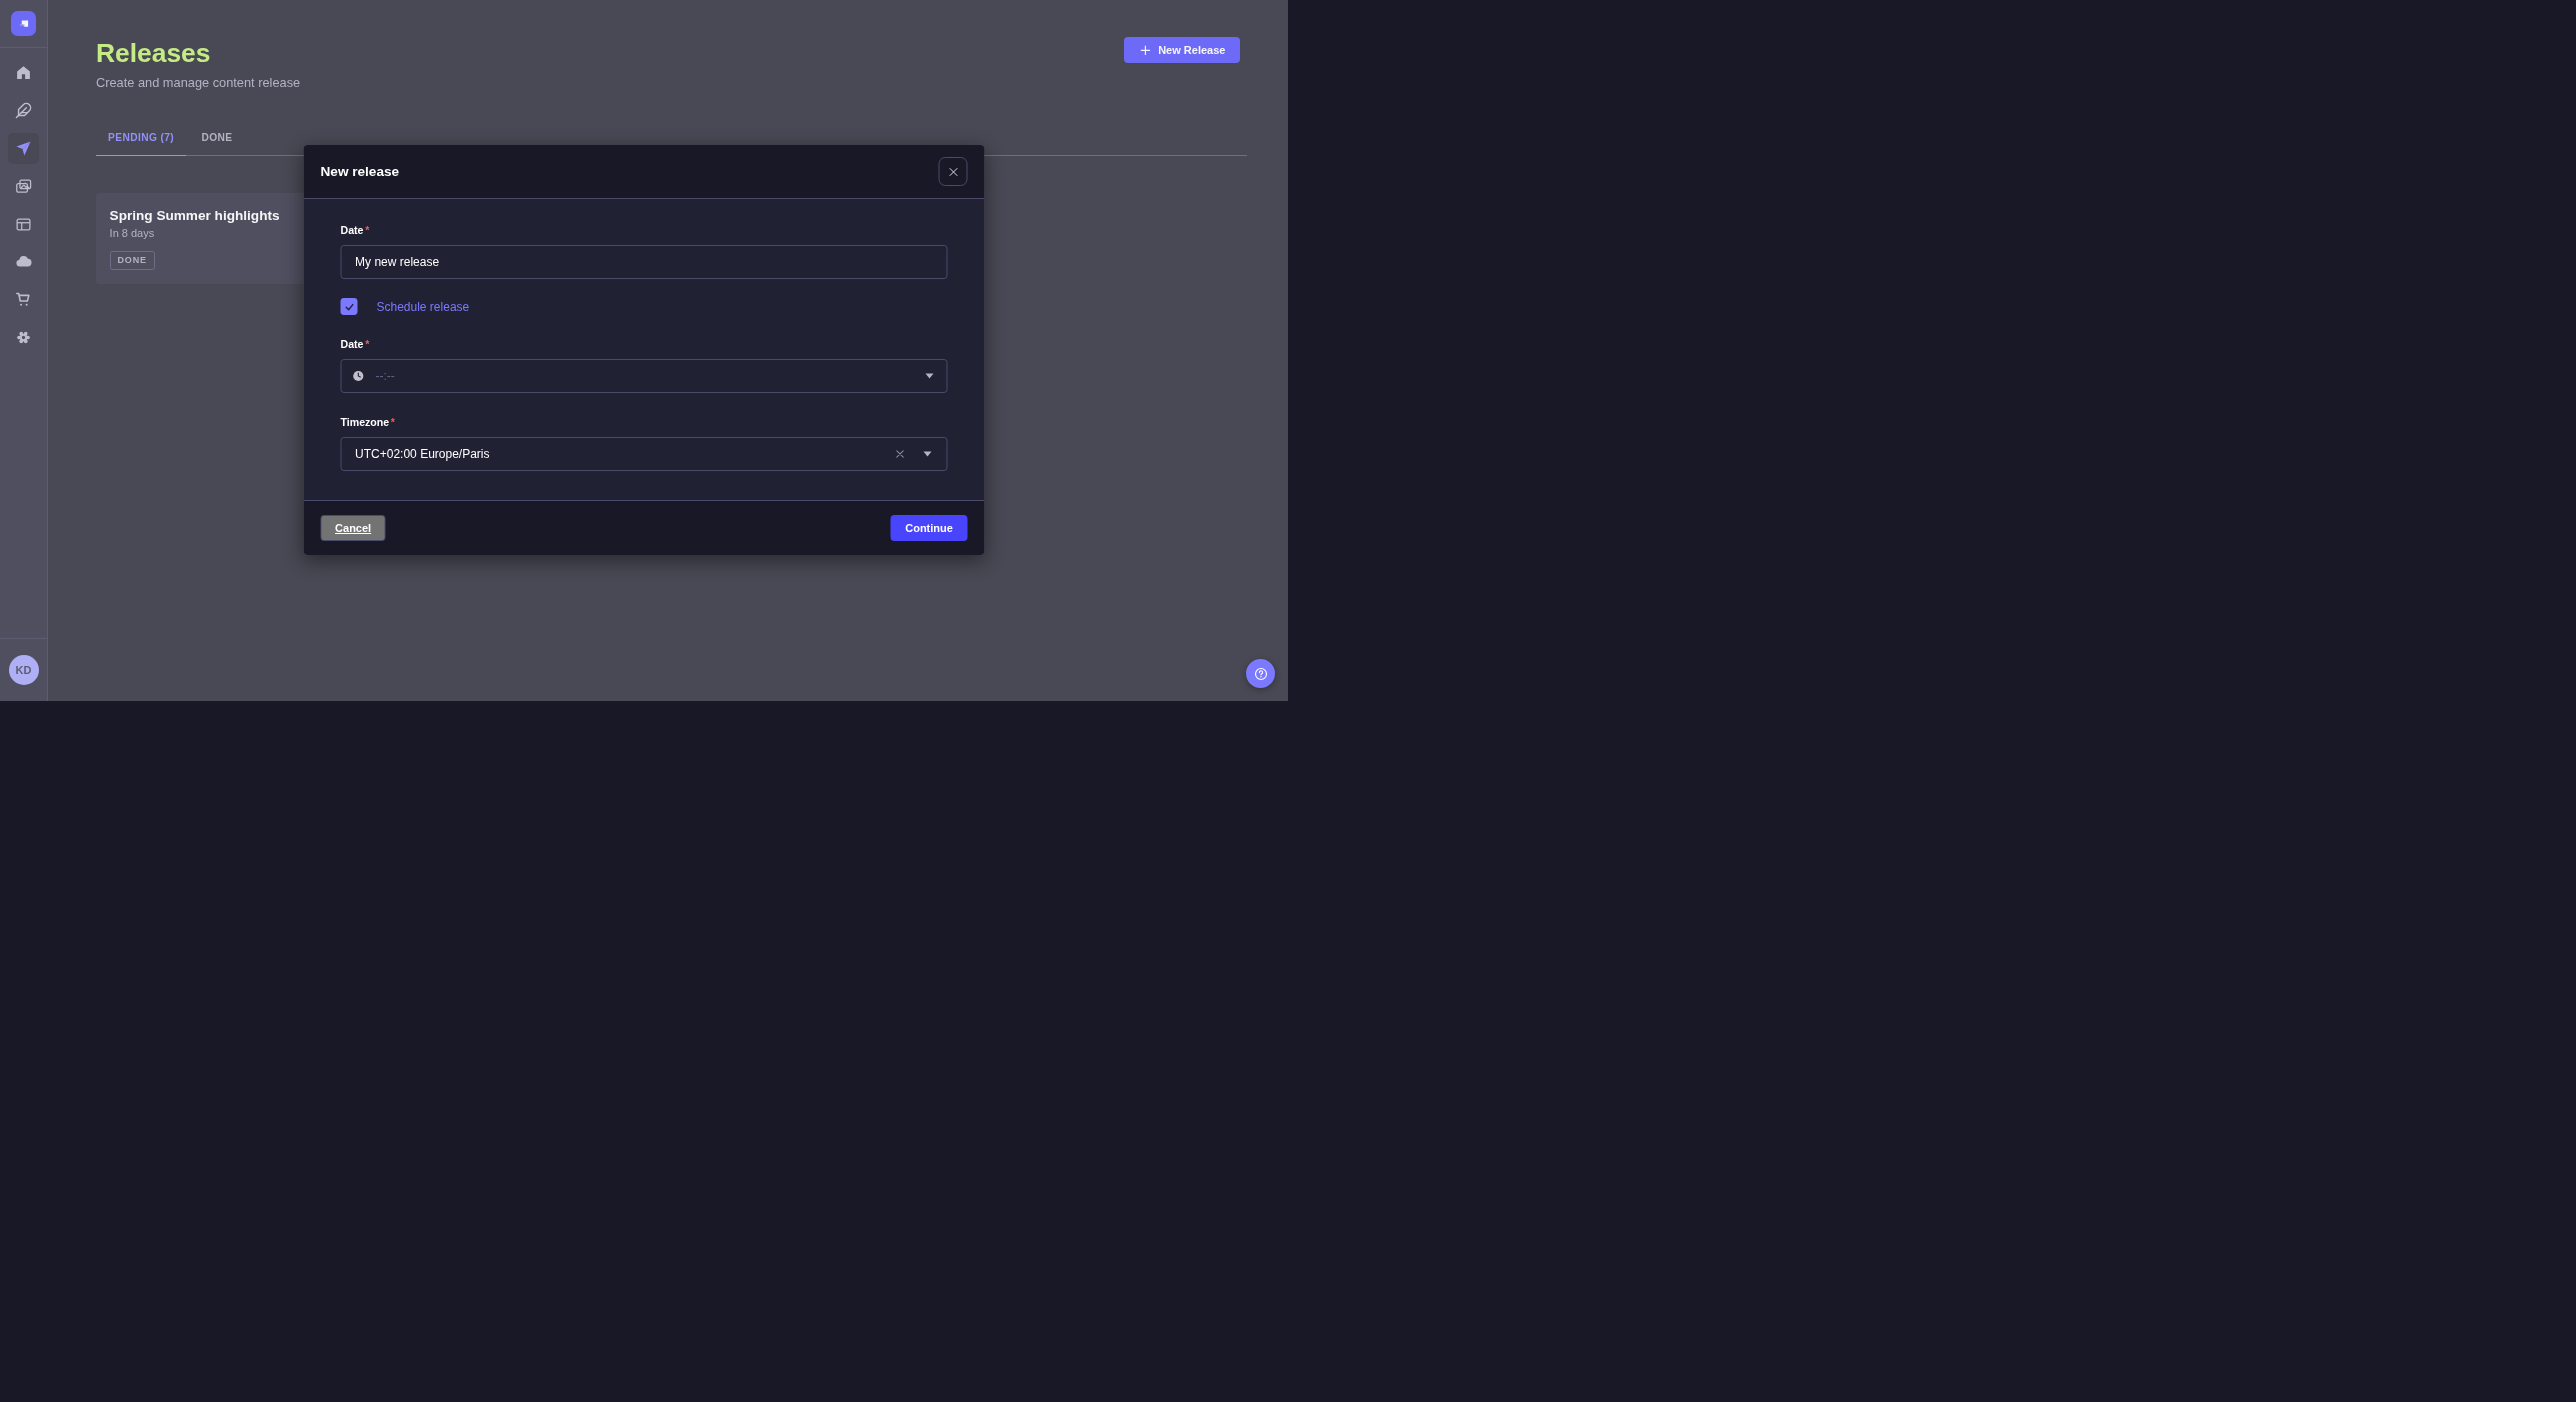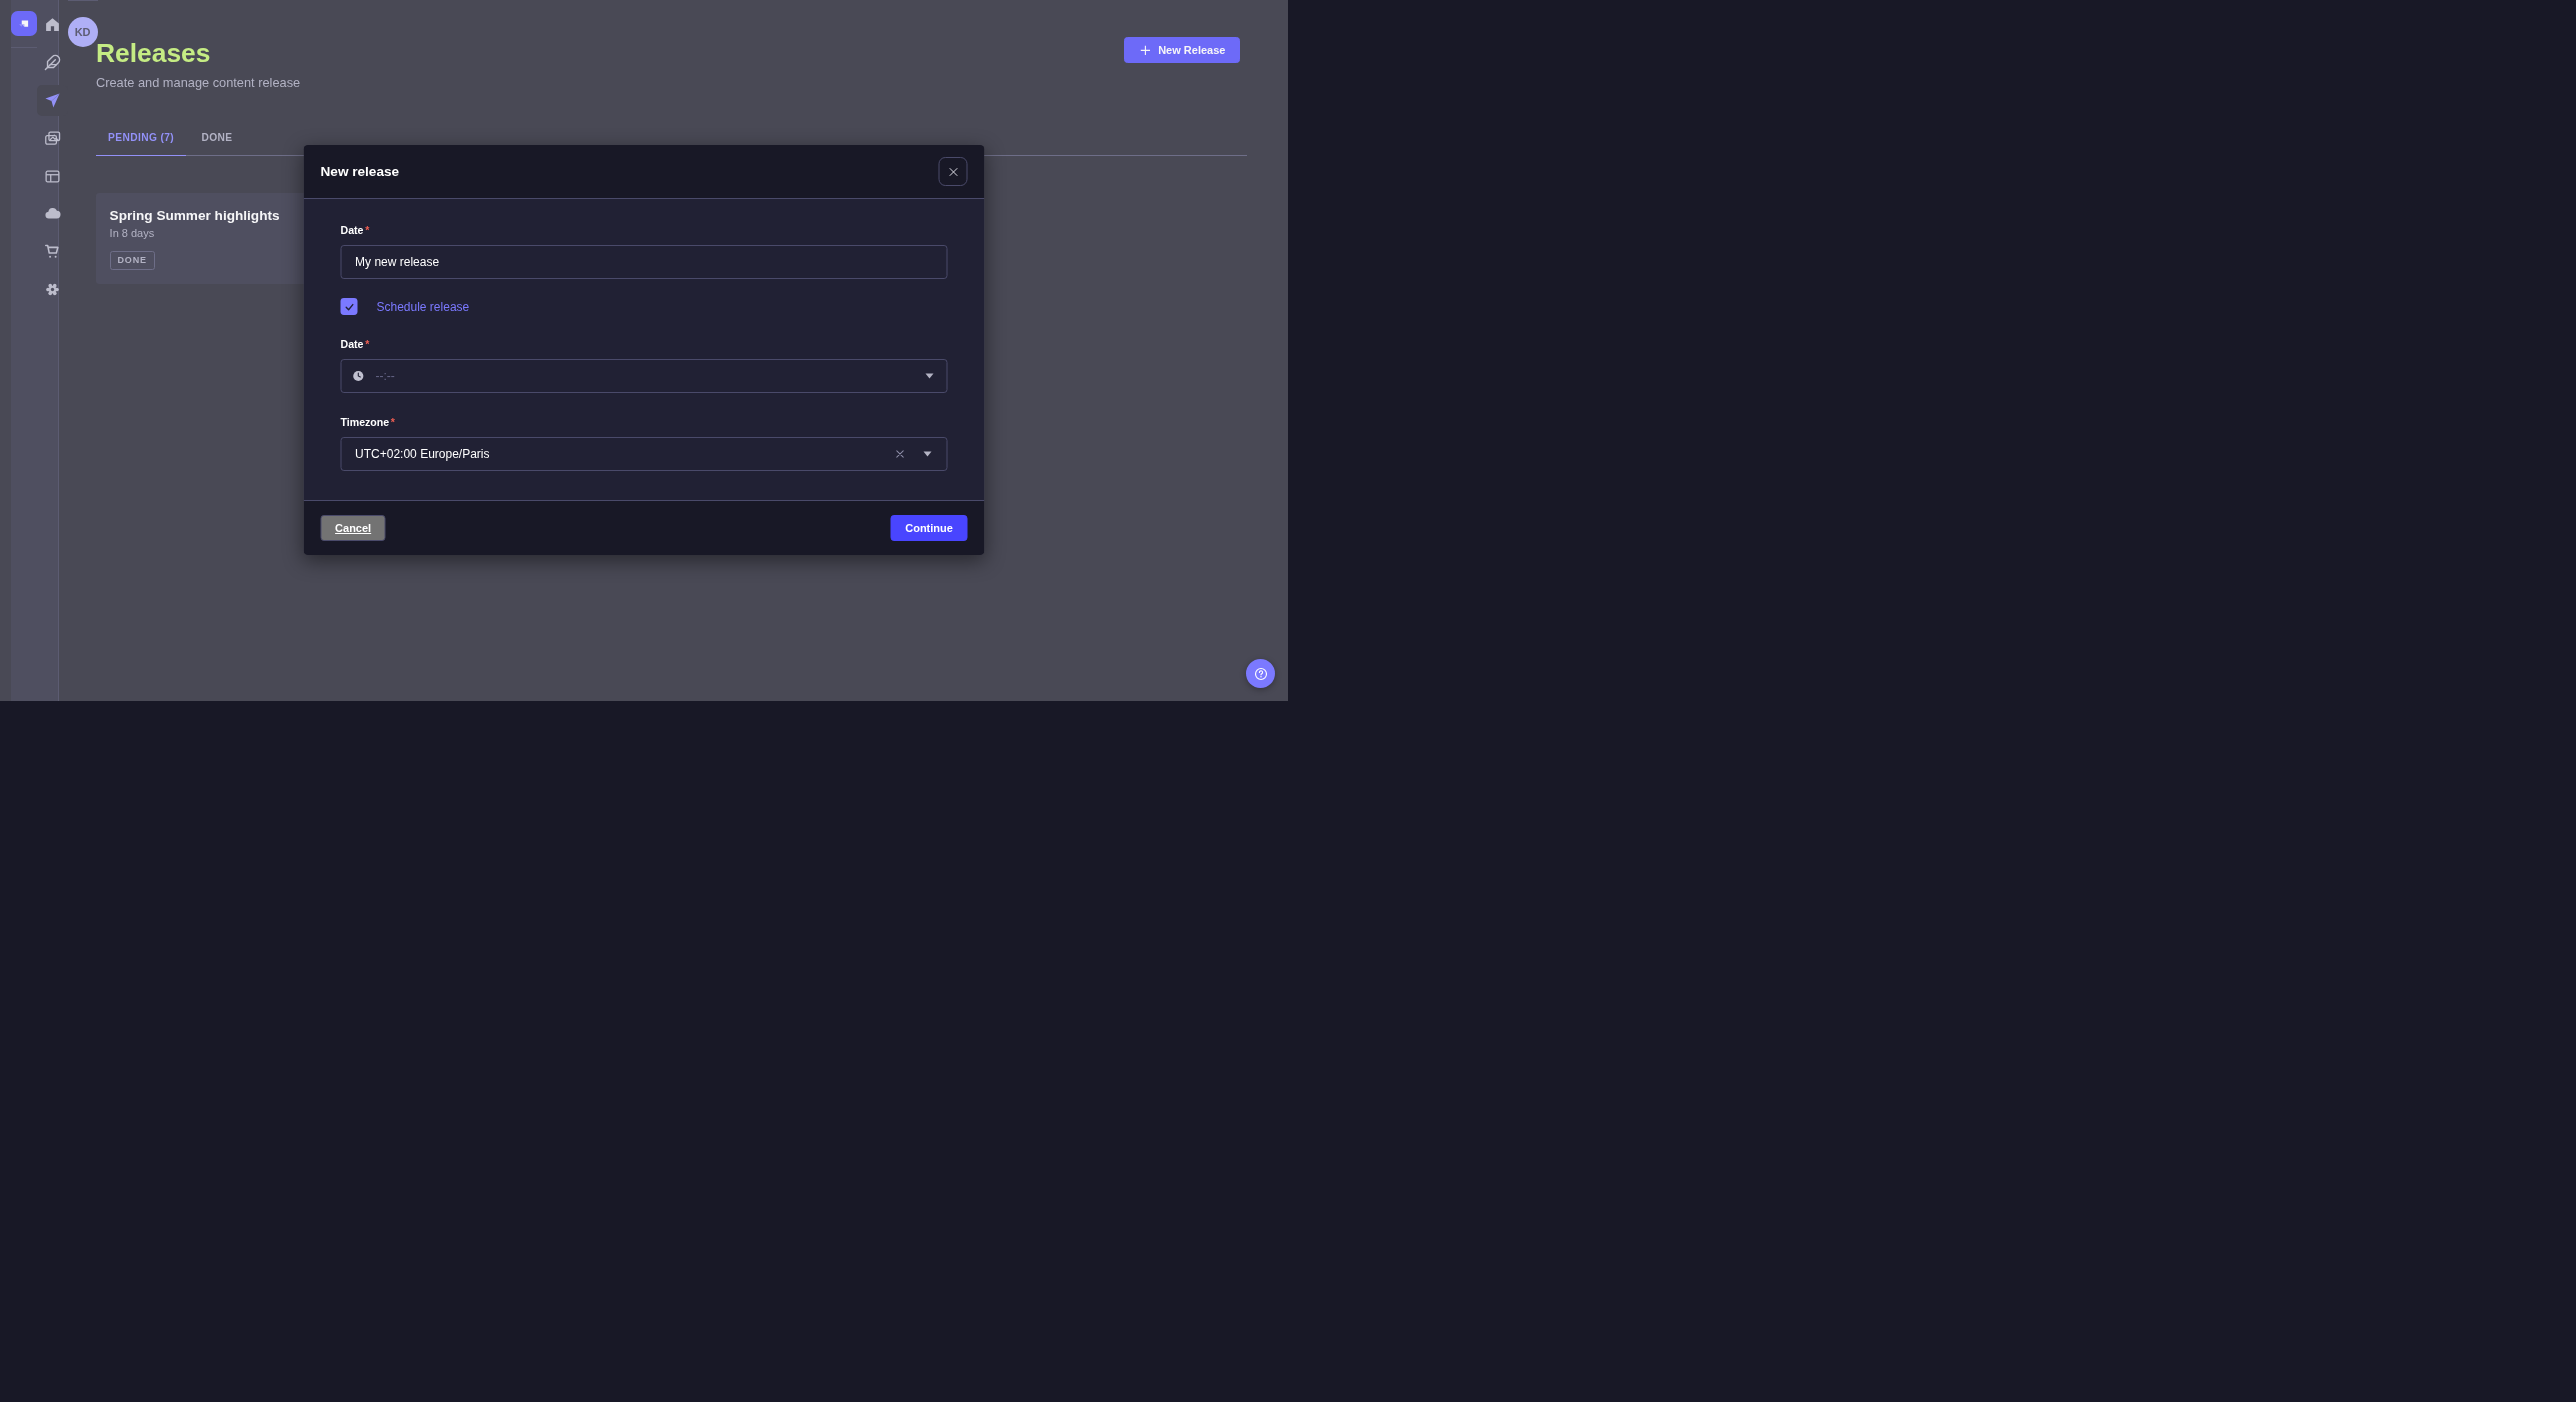--- a/index.html
+++ b/index.html
@@ -1,22 +1,22 @@
 <!DOCTYPE html>
 <html style="font-size:13.6px"><head>
 <meta charset="utf-8">
 <style>
   * { margin:0; padding:0; box-sizing:border-box; }
   html,body { width:100%; height:100%; }
   body { font-family:"Liberation Sans", sans-serif; background:#181826; overflow:hidden; }
   .viewport { position:relative; width:1288px; height:701px; background:#181826; overflow:hidden; }
 
   
-  .sidebar { position:absolute; left:11px; top:0; bottom:0; width:48px; background:#212134;
-             border-right:0.9px solid #32324d; display:flex; flex-direction:row; z-index:1; }
+  .sidebar { position:absolute; left:0; top:0; bottom:0; width:48px; background:#212134;
+             border-right:0.9px solid #32324d; display:flex; flex-direction:column; z-index:1; }
   .logo-block { height:48px; display:flex; align-items:center; justify-content:center; border-bottom:0.9px solid #32324d; }
   .logo-tile { width:25.6px; height:25.6px; border-radius:6.8px; background:#4945ff; display:flex; align-items:center; justify-content:center; cursor:pointer; }
   .nav { display:flex; flex-direction:column; align-items:center; gap:6.8px; margin-top:9.4px; flex:1; }
   .nav-item { width:31px; height:31px; border-radius:5.1px; display:flex; align-items:center; justify-content:center; color:#b3b3c5; cursor:pointer; }
   .nav-item.active { background:#181826; color:#7b79ff; }
   .nav-item svg { display:block; }
   .avatar-block { height:63px; border-top:0.9px solid #32324d; display:flex; align-items:center; justify-content:center; }
   .avatar { width:30px; height:30px; border-radius:50%; background:#a1a1fc; color:#32324d; font-size:11px; font-weight:bold;
             display:flex; align-items:center; justify-content:center; cursor:pointer; position:relative; z-index:40; }
 

